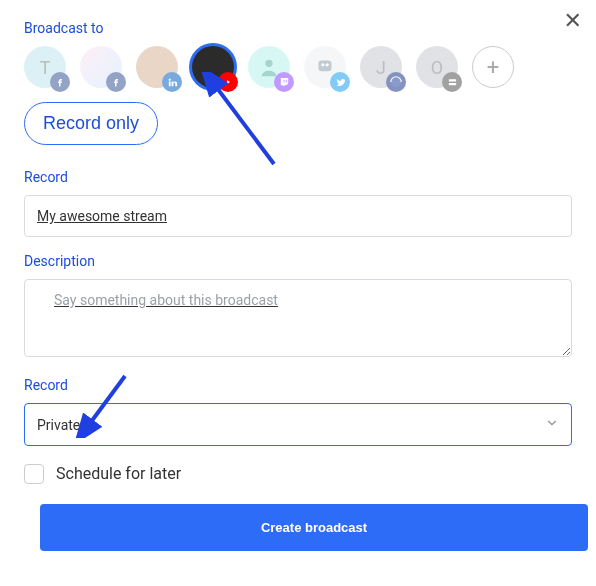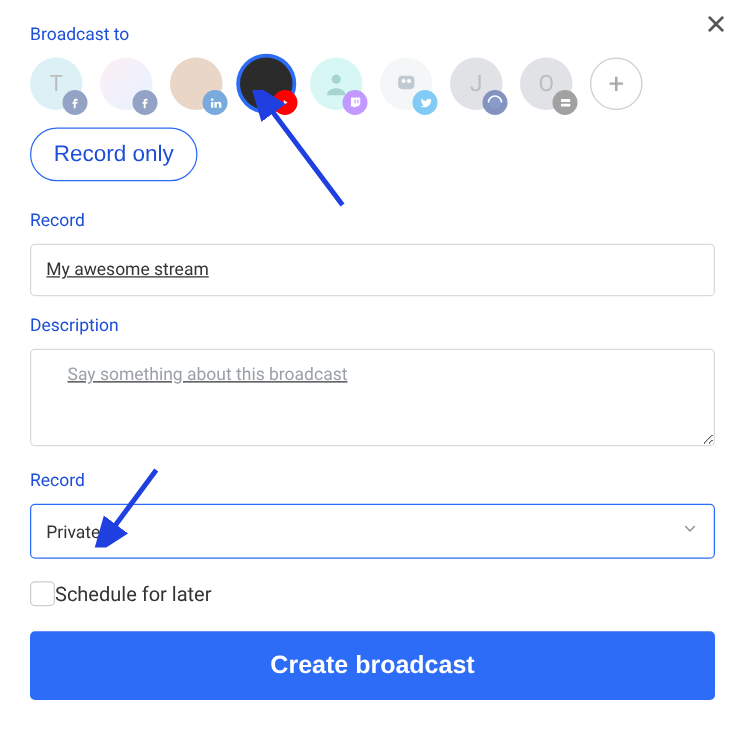--- a/index.html
+++ b/index.html
@@ -98,41 +98,41 @@
     font-size: 14px;
     color: #333;
     cursor: pointer;
     display: flex;
     justify-content: space-between;
     align-items: flex-end;
   }
   .chev { color: #8a8f98; }
   .check-row {
     display: flex;
-    align-items: center;
-    gap: 0;
+    gap: 12px;
     margin-top: 18px;
   }
   .checkbox {
     width: 20px; height: 20px;
     border: 1px solid #c9cdd3;
     border-radius: 4px;
     cursor: pointer;
   }
   .create-btn {
     width: 100%;
     background: #2d6cf6;
     color: #fff;
-    font-size: 20px;
+    font-size: 13px;
     font-weight: 600;
     border: none;
     border-radius: 4px;
     padding: 16px;
     margin-top: 20px;
     cursor: pointer;
+    margin-left: 16px;
   }
   
   .arrow {
     position: absolute;
     pointer-events: none;
   }
   
   .av1 { background: #bfe6ee; }
   .av2 { background: linear-gradient(135deg,#ffe1ef,#cfeaff); }
   .av3 { background: #d8b59a; }

